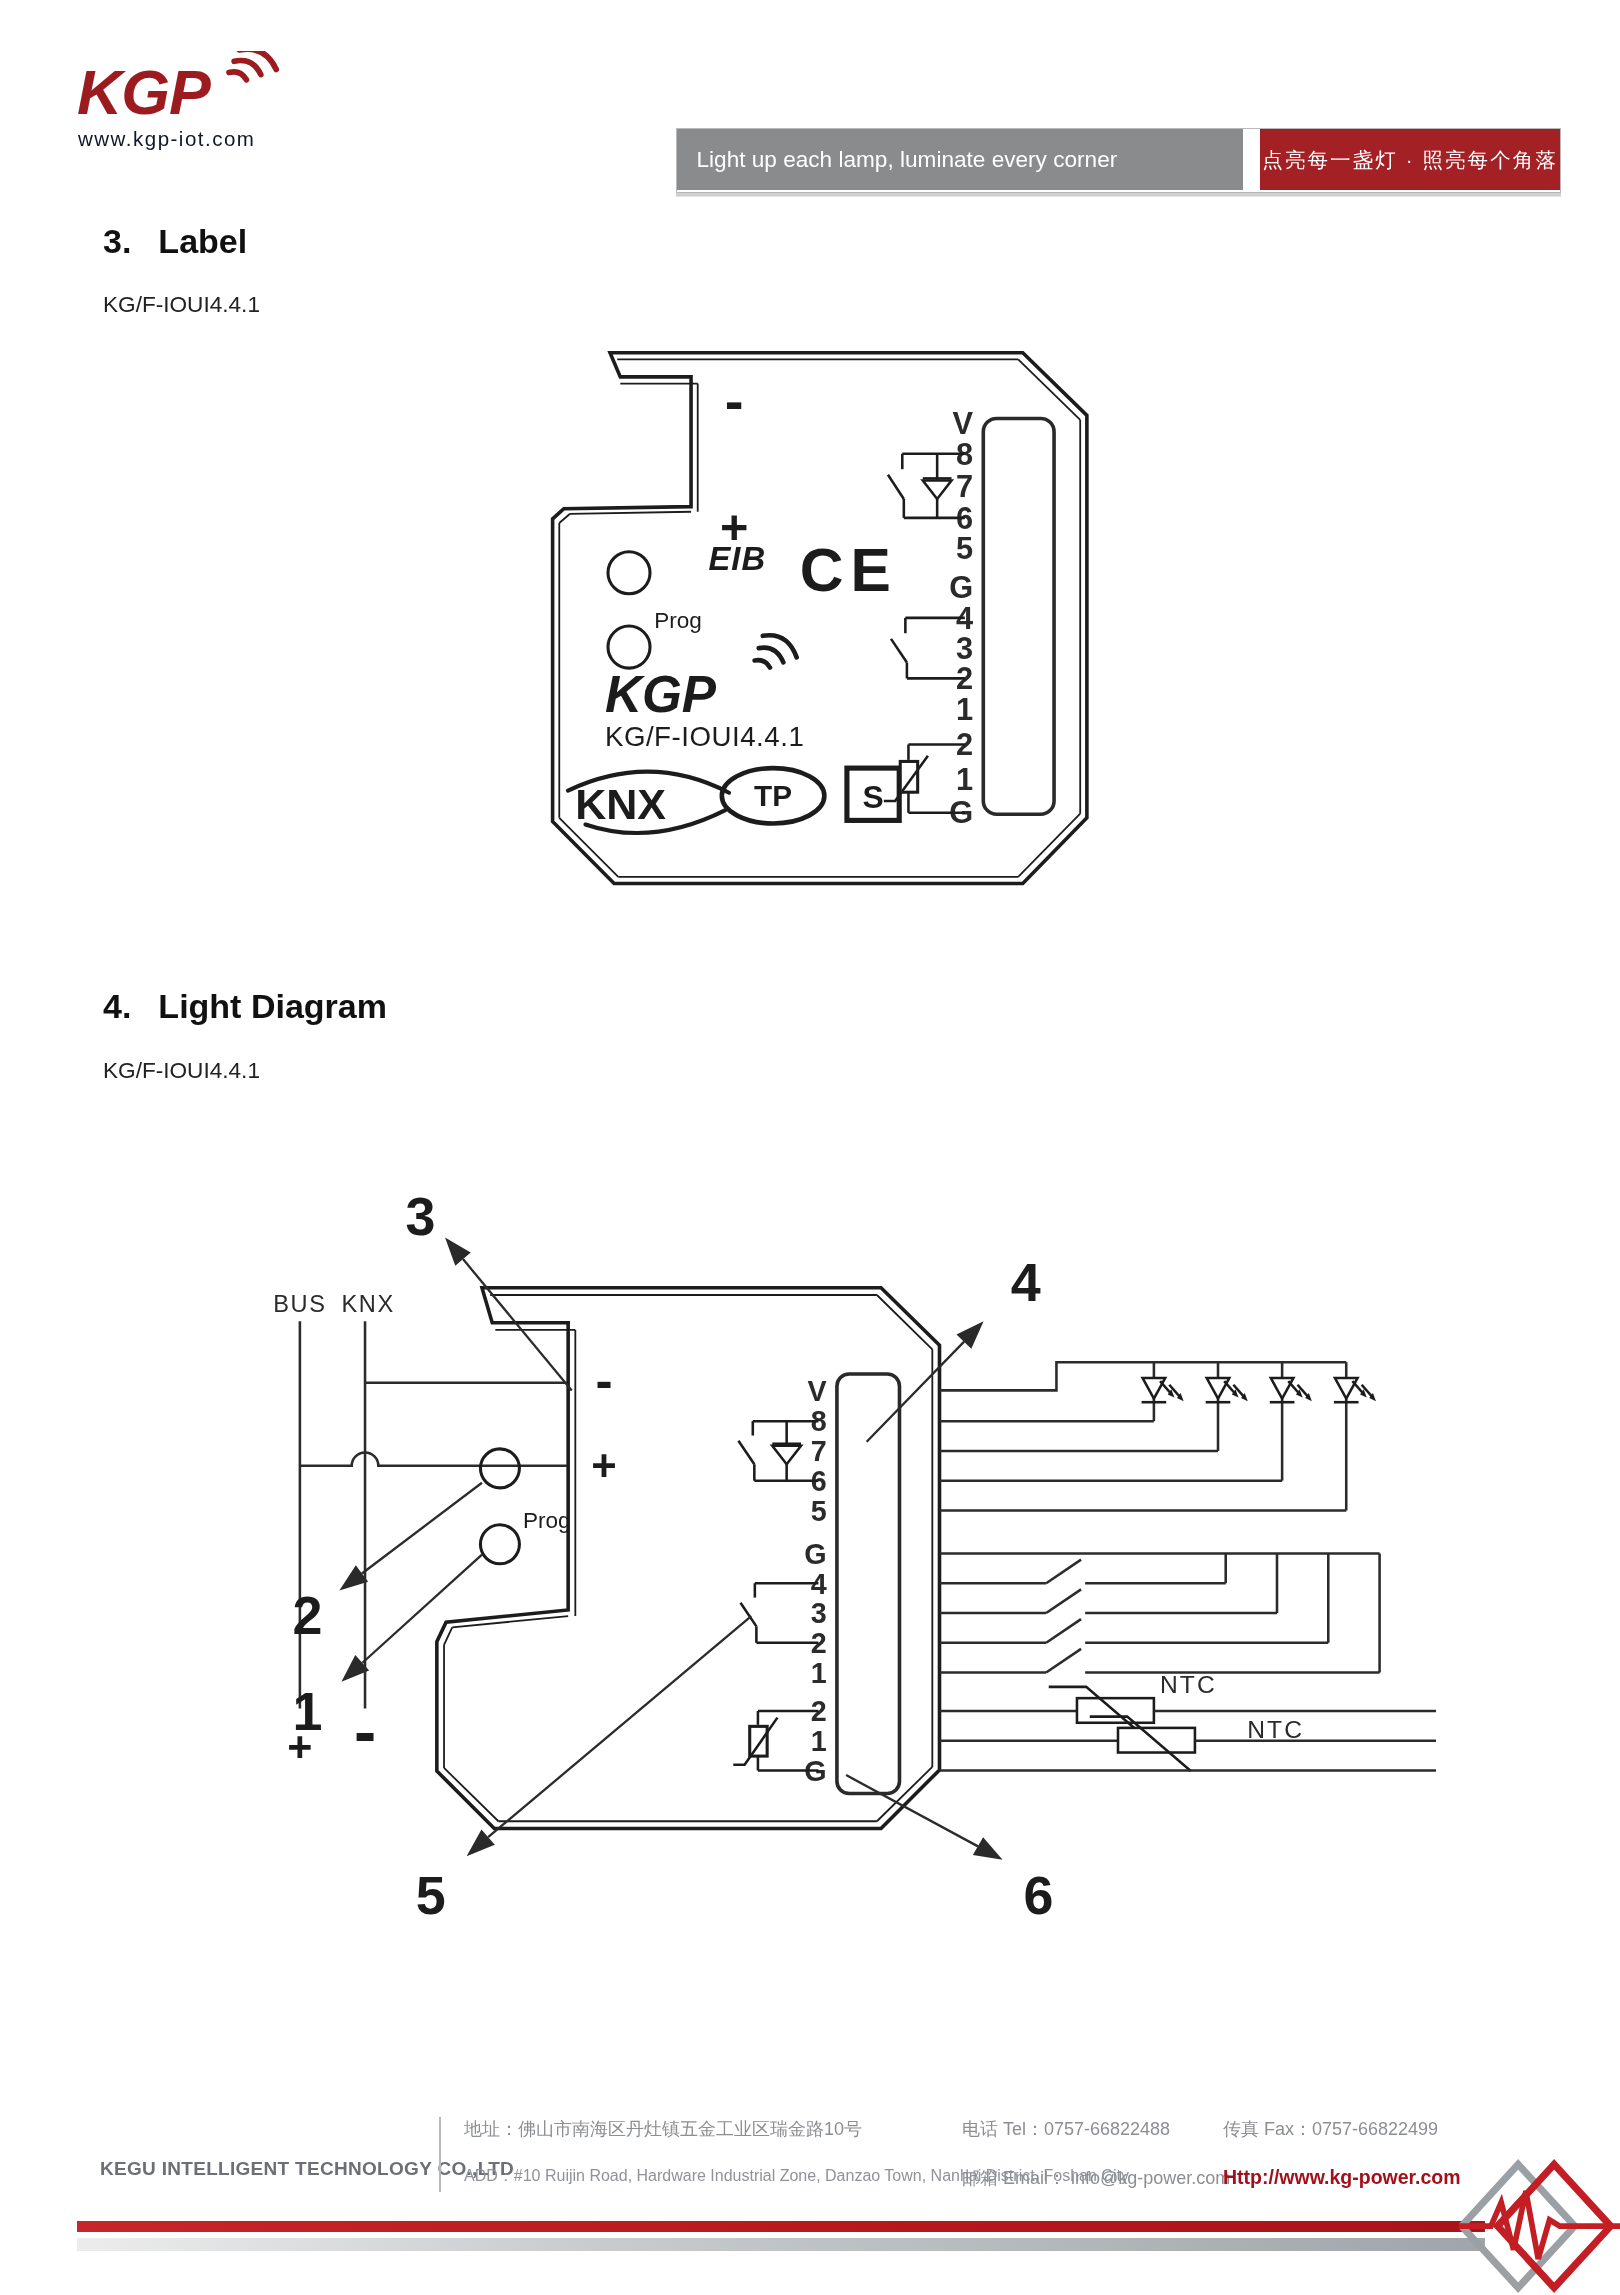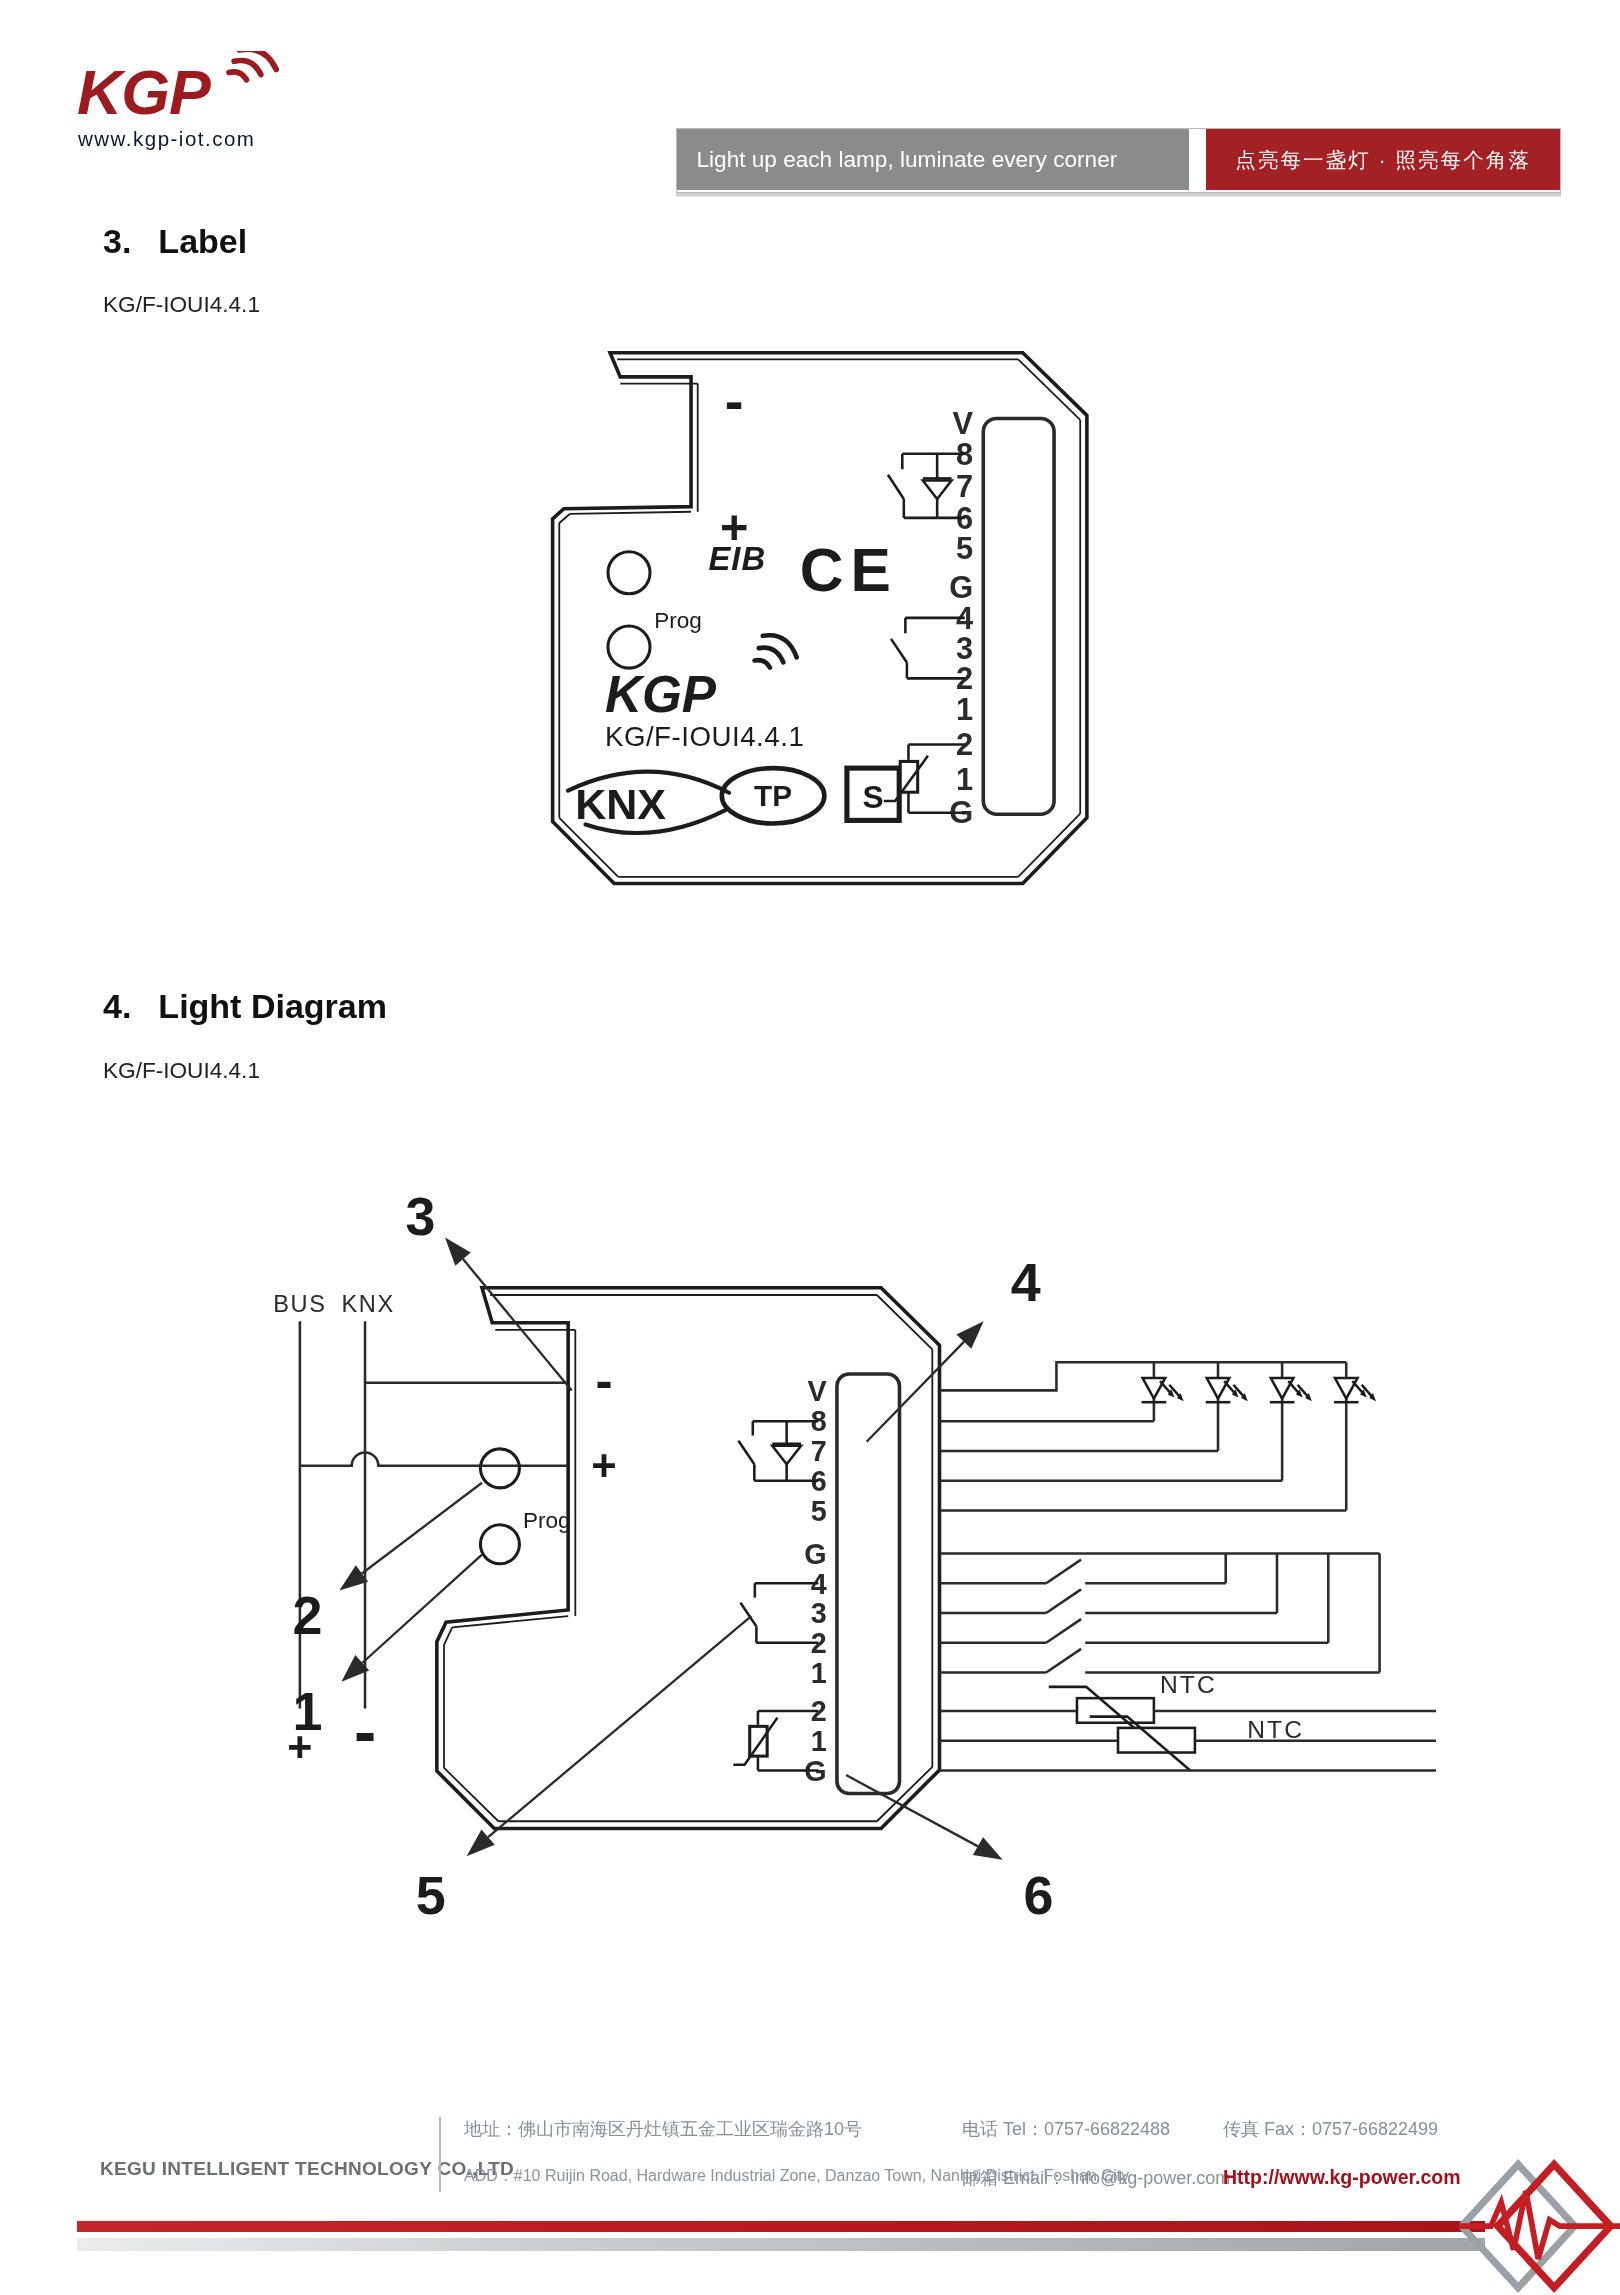--- a/index.html
+++ b/index.html
@@ -6,21 +6,21 @@
   body{font-family:"Liberation Sans", sans-serif;color:#222;}
   .page{position:relative;width:1621px;height:2295px;background:#fff;overflow:hidden;border-radius:8px;}
   .abs{position:absolute;}
   
   .site{font-size:20.5px;color:#0f172a;letter-spacing:1.5px;}
   .tagline-wrap{display:flex;align-items:stretch;border:1px solid #b9b9b9;
     box-shadow:0 3.6px 0 rgba(150,150,150,.45);background:#fff;}
   .tagline-en{background:#8a8b8d;color:#fff;font-size:22.6px;display:flex;align-items:center;
     padding:0 19.5px;white-space:nowrap;height:61px;}
   .tagline-zh{background:#a32024;color:#fff;font-size:20.5px;display:flex;align-items:center;
-    padding:0 29px;margin-left:17px;white-space:nowrap;height:61px;letter-spacing:2.1px;}
+    padding:0 2px;margin-left:17px;white-space:nowrap;height:61px;letter-spacing:2.1px;}
   
   .h-num{font-weight:bold;font-size:34px;color:#111;}
   .h-title{font-weight:bold;font-size:34px;color:#111;margin-left:27px;}
   .model{font-size:22.6px;color:#222;}
   
   .f-company-zh{font-size:30px;color:#7f8286;letter-spacing:3.6px;font-weight:500;}
   .f-company-en{font-size:19px;color:#6c6f73;letter-spacing:0.3px;font-weight:600;}
   .f-small{font-size:18px;color:#8b8e92;}
   .f-smaller{font-size:16px;color:#8f9296;}
   .f-web{font-size:19.5px;color:#a30f1a;font-weight:bold;}

